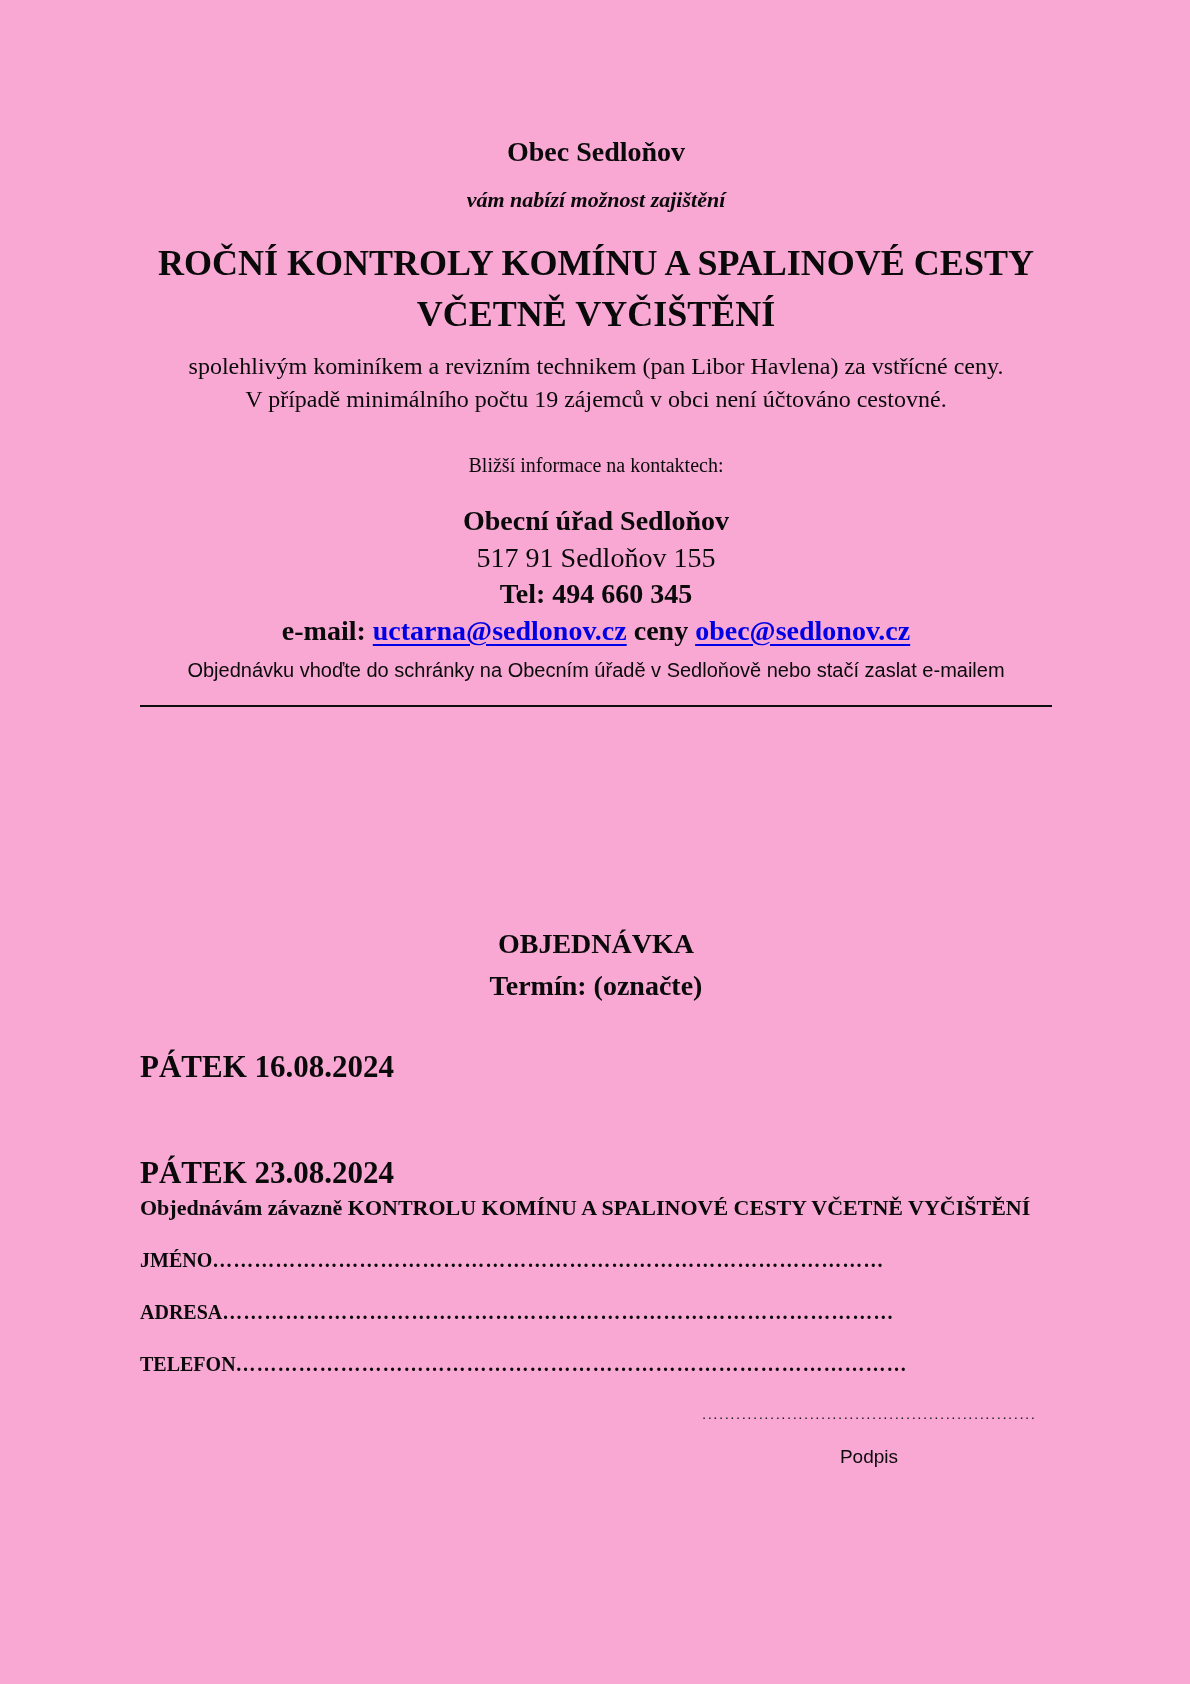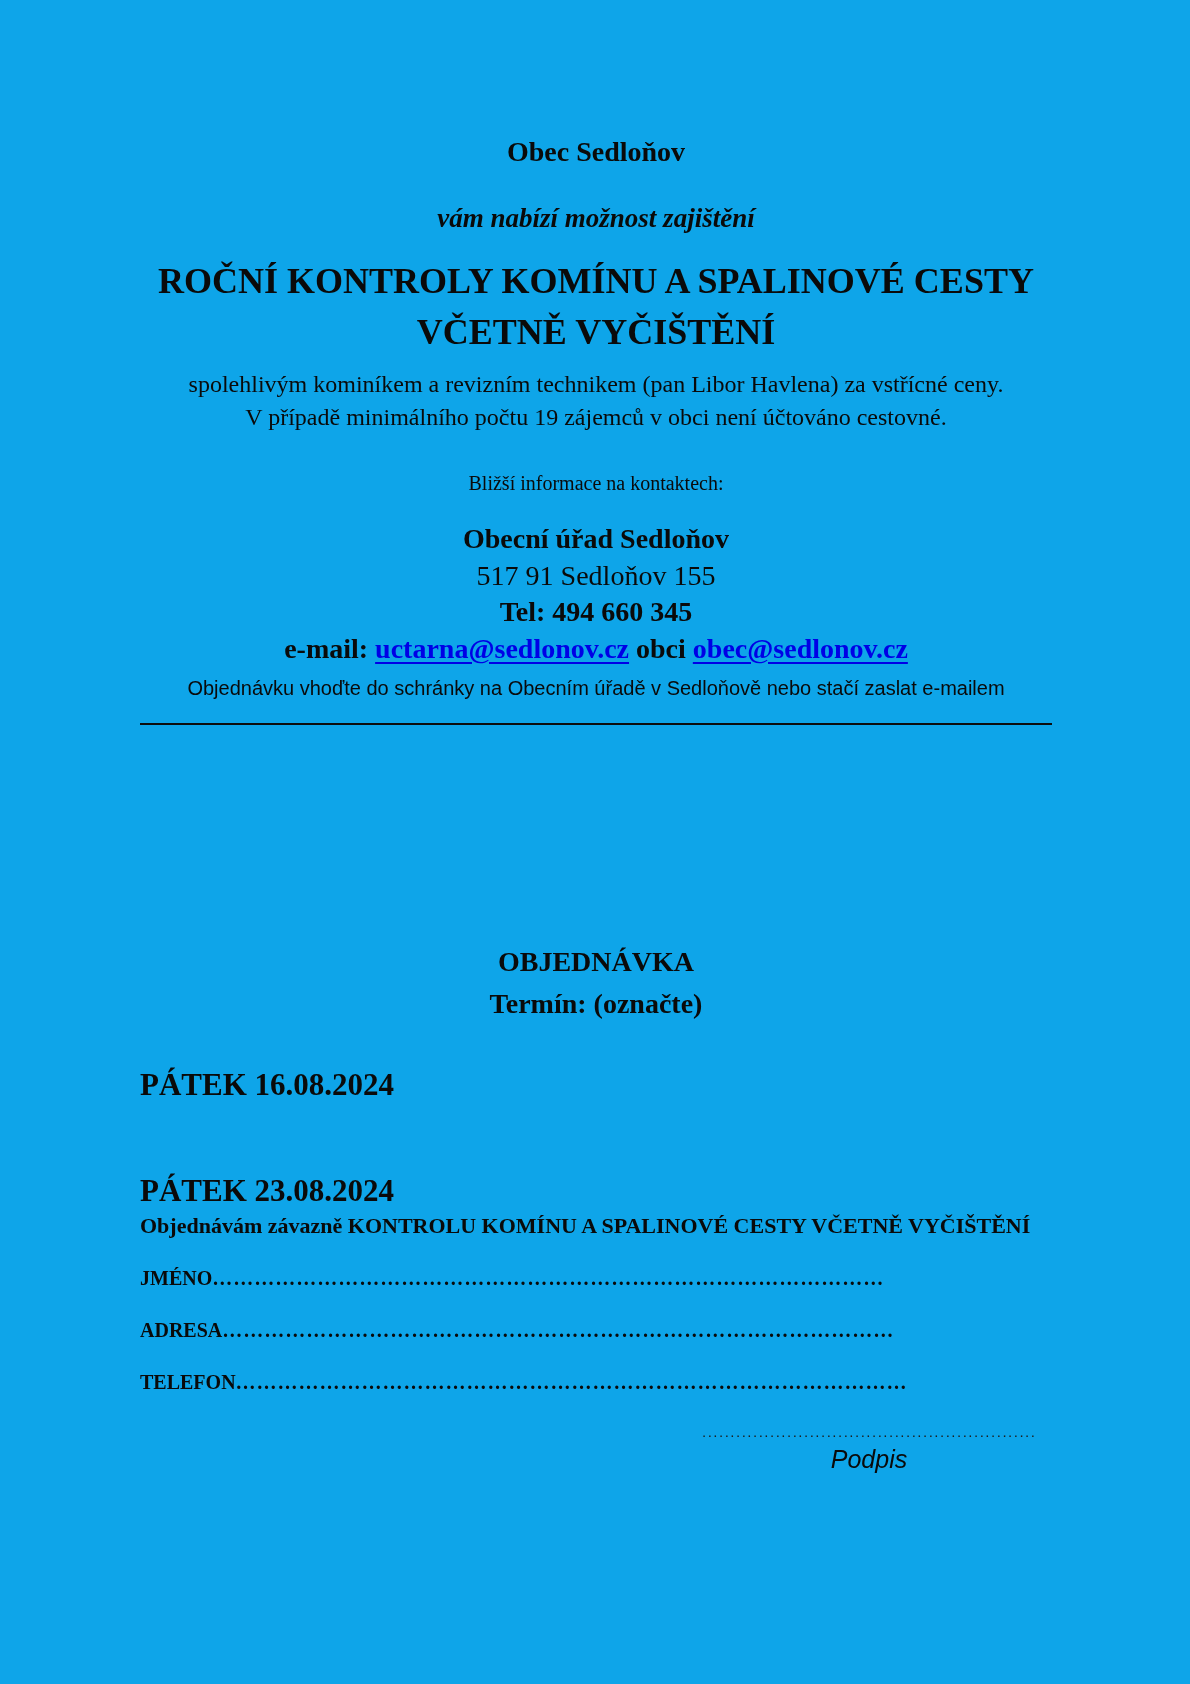--- a/index.html
+++ b/index.html
@@ -3,29 +3,29 @@
 <meta charset="utf-8">
 <style>
   html, body { margin: 0; padding: 0; background: #ffffff; }
   .page {
     position: relative;
     width: 1190px;
     height: 1684px;
     box-sizing: border-box;
     margin: 0 auto;
     padding: 134px 138px 0 140px;
-    background: #0ea5e9;
+    background: #f9a8d4;
     color: var(--text-color, #0a0a0a);
     font-family: "Liberation Serif", serif;
     overflow: hidden;
   }
   .center { text-align: center; }
 
   .org-name { font-size: 28px; font-weight: bold; line-height: 36px; }
-  .tagline  { font-size: 27px; font-weight: bold; font-style: italic; margin-top: 30px; line-height: 36px; }
+  .tagline  { font-size: 22px; font-weight: bold; font-style: italic; margin-top: 12px; line-height: 36px; }
   .main-title { font-size: 36px; font-weight: bold; line-height: 1.42; margin-top: 20px; }
   .description { font-size: 24px; line-height: 1.38; margin-top: 10px; }
   .contact-intro { font-size: 20px; line-height: 27px; margin-top: 36px; }
 
   .contact-block { font-size: 28px; line-height: 1.3; margin-top: 24px; }
   .contact-office, .contact-phone, .email-line { font-weight: bold; }
   .email-link {
     color: var(--link-color, #0000E6);
     font-weight: bold;
     text-underline-offset: 4px;
@@ -53,21 +53,21 @@
 
   .signature {
     width: 334px; margin: 26px 16px 0 auto;
     text-align: center;
     font-family: "Liberation Sans", sans-serif;
   }
   .sig-dots {
     font-size: 15px; line-height: 20px; letter-spacing: 1.5px;
     white-space: nowrap; overflow: hidden; color: #1c1c1c;
   }
-  .sig-label { font-size: 25px; line-height: 26px; margin-top: 4px; font-style: italic; }
+  .sig-label { font-size: 19px; line-height: 26px; margin-top: 20px; }
 </style>
 </head>
 <body>
 
 <div class="page">
 
   <div class="center org-name">Obec Sedloňov</div>
 
   <div class="center tagline">vám nabízí možnost zajištění</div>
 
@@ -83,21 +83,21 @@
 
   <div class="center contact-intro">Bližší informace na kontaktech:</div>
 
   <div class="center contact-block">
     <div class="contact-office">Obecní úřad Sedloňov</div>
     <div class="contact-address">517 91 Sedloňov 155</div>
     <div class="contact-phone">Tel: 494 660 345</div>
     <div class="email-line">
       <span>e-mail:</span>
       <a class="email-link" href="#">uctarna@sedlonov.cz</a>
-      <span>obci</span>
+      <span>ceny</span>
       <a class="email-link" href="#">obec@sedlonov.cz</a>
     </div>
   </div>
 
   <div class="center delivery-note">Objednávku vhoďte do schránky na Obecním úřadě v Sedloňově nebo stačí zaslat e-mailem</div>
 
   <div class="rule"></div>
 
   <div class="center order-heading">
     <div>OBJEDNÁVKA</div>

